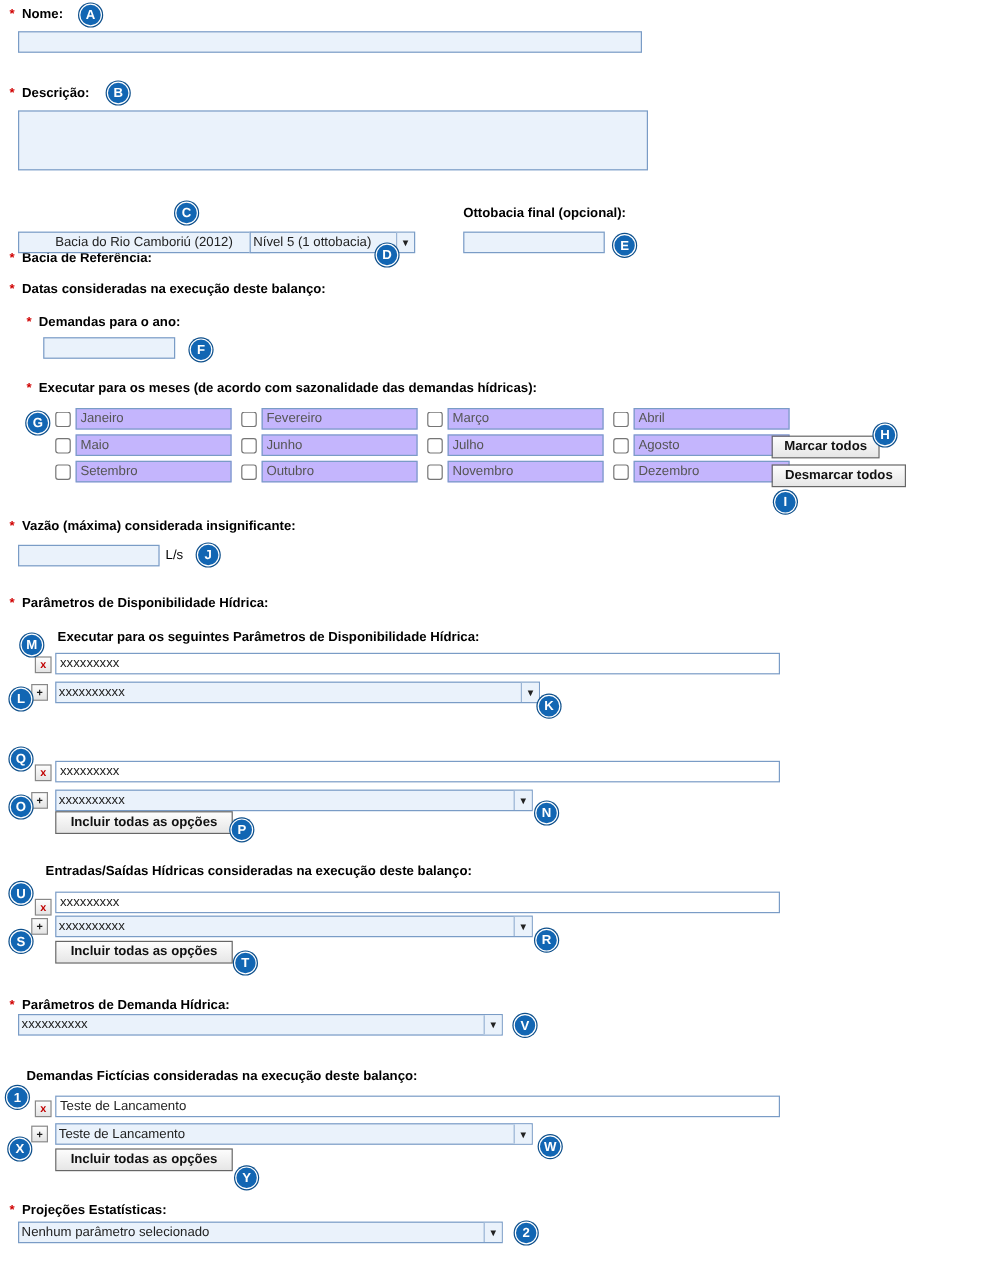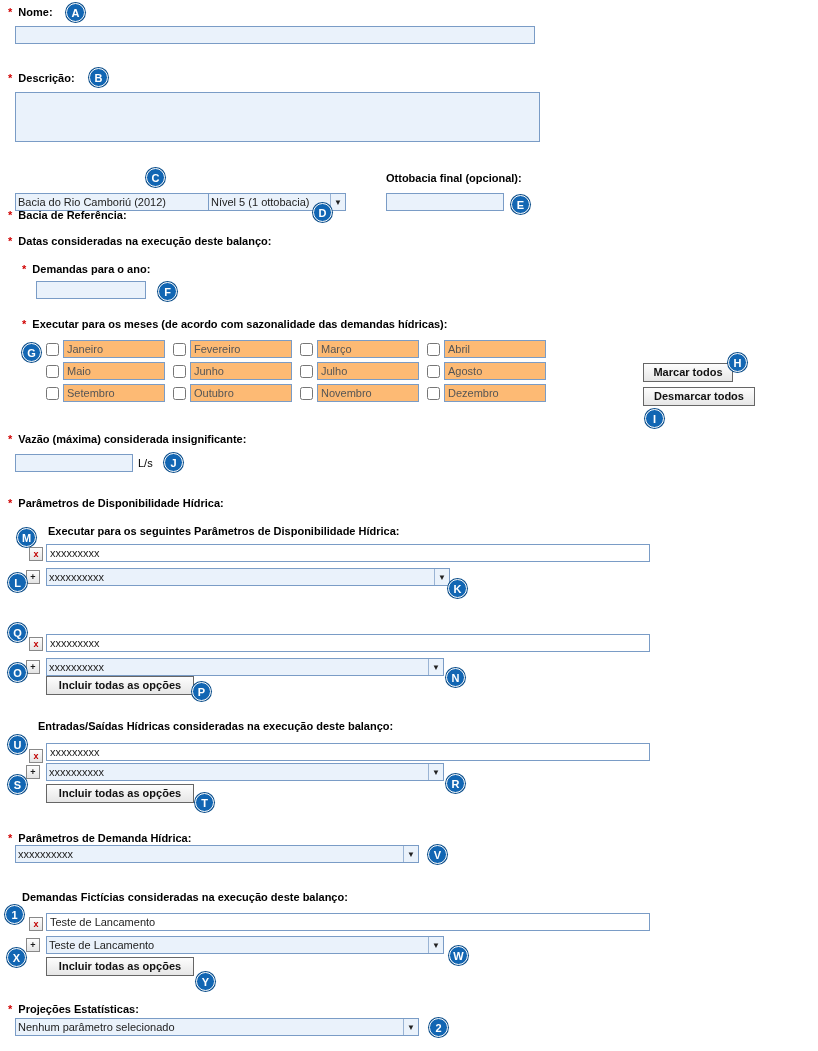--- a/index.html
+++ b/index.html
@@ -98,21 +98,21 @@
     font-size: 11px;
     font-weight: bold;
     font-family: "Liberation Sans", sans-serif;
     display: flex; align-items: center; justify-content: center;
     z-index: 20;
   }
 
   .chk { width: 13px; height: 13px; vertical-align: middle; margin: 0; }
 
   .monthcell { display: flex; align-items: center; gap: 4px; }
-  .monthcell .tin { width: 102px; background:#fdba74; color:#555; }
+  .monthcell .tin { width: 130px; background:#c4b5fd; color:#555; }
 
   table.months { border-collapse: separate; border-spacing: 8px 4px; }
   table.months td { padding: 0; }
 </style>
 </head>
 <body>
 
 <div class="page">
 
   <div class="row" style="position:absolute; left:8px; top:6px;">
@@ -129,21 +129,21 @@
   <div class="marker" style="left:89px; top:68px;">B</div>
   <textarea class="tin" style="position: absolute; left: 15px; top: 92px; width: 525px; height: 50px;"></textarea>
 
   <div class="row" style="position:absolute; left:8px; top:172px;margin-top:37px;">
     <span class="req">*</span>
     <span class="lbl">Bacia de Referência:</span>
   </div>
   <div class="marker" style="left:146px; top:168px;">C</div>
 
   <div class="selwrap" style="position:absolute; left:15px; top:193px;">
-    <select class="sel" style="width:210px;">
+    <select class="sel" style="width:210px;text-align:center;">
       <option>Bacia do Rio Camboriú (2012)</option>
     </select>
     <span class="arrow">▼</span>
   </div>
 
   <div class="selwrap" style="position:absolute; left:208px; top:193px;">
     <select class="sel" style="width:138px;">
       <option>Nível 5 (1 ottobacia)</option>
     </select>
     <span class="arrow">▼</span>

